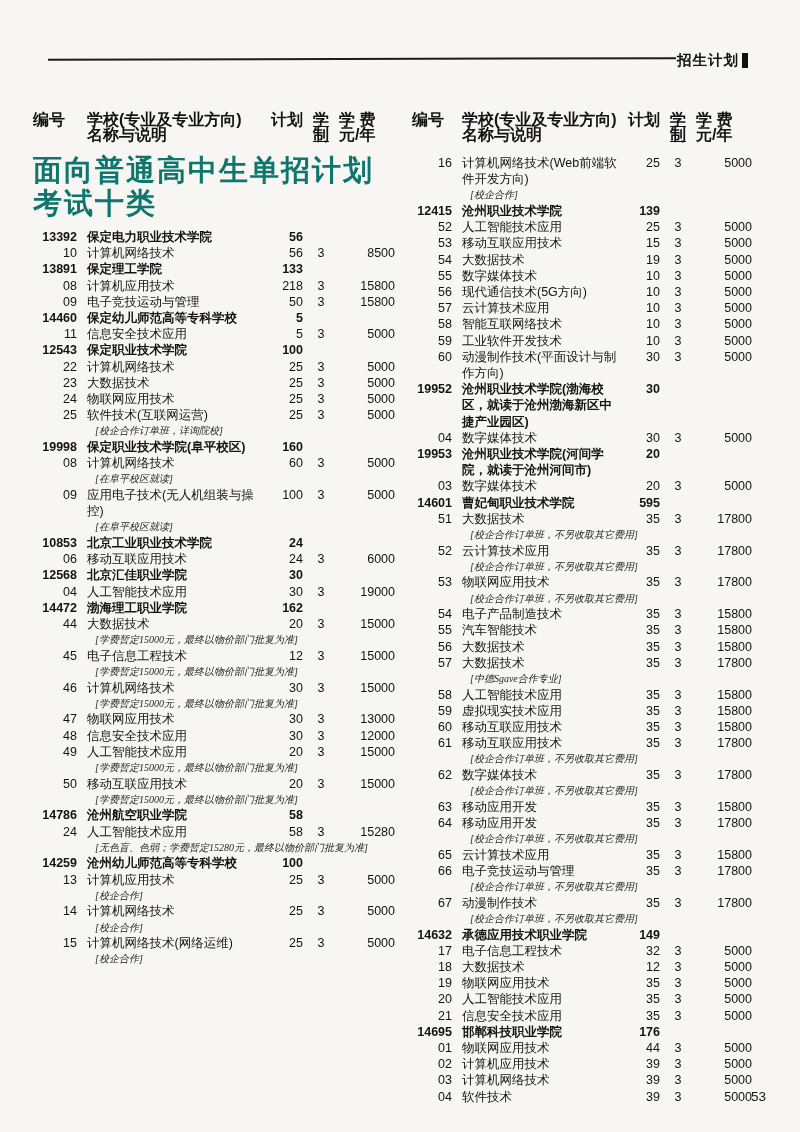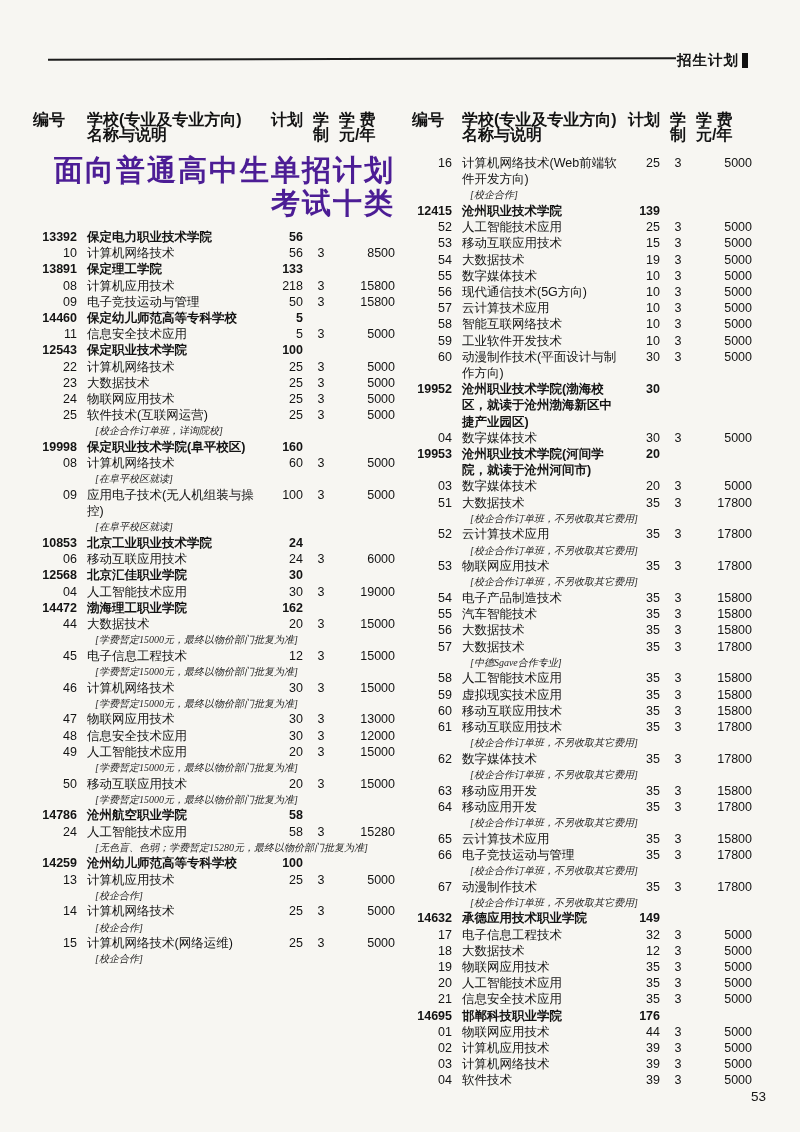--- a/index.html
+++ b/index.html
@@ -24,25 +24,25 @@
   .col-left  { left:33px;  width:362px; }
   .col-right { left:412px; width:340px; }
 
   .thead { display:grid; column-gap:4px; font-size:16px; font-weight:bold; line-height:15px; }
   .col-left  .thead { grid-template-columns:44px 1fr 36px 28px 56px; }
   .col-right .thead { grid-template-columns:40px 1fr 36px 28px 56px; }
   .h-no { text-align:left; }
   .h-school { padding-left:6px; }
   .h-school span, .h-fee span { display:block; }
   .h-plan { text-align:right; }
-  .h-years { text-align:center; }
+  .h-years { text-align:center;text-decoration:underline; }
   .h-fee { text-align:left; }
 
-  .title { text-align:right; font-weight:bold; font-size:29px; line-height:33px;
-           letter-spacing:2px; margin:12px 0 9px 0; color:#4c1d95; }
+  .title { text-align:left; font-weight:bold; font-size:29px; line-height:33px;
+           letter-spacing:2px; margin:12px 0 9px 0; color:#0f766e; }
 
   .rows { }
   .col-right .rows { margin-top:13px; }
 
   .row { display:grid; column-gap:4px; align-items:start;
          font-size:12.5px; line-height:16.2px; }
   .col-left  .row { grid-template-columns:44px 1fr 36px 28px 56px; }
   .col-right .row { grid-template-columns:40px 1fr 36px 28px 56px; }
 
   .row.school { font-weight:bold; }
@@ -474,20 +474,27 @@
         <span class="c-years"></span>
         <span class="c-fee"></span>
       </div>
       <div class="row major">
         <span class="c-no">03</span>
         <span class="c-name">数字媒体技术</span>
         <span class="c-plan">20</span>
         <span class="c-years">3</span>
         <span class="c-fee">5000</span>
       </div>
+      <div class="row school">
+        <span class="c-no">14601</span>
+        <span class="c-name">曹妃甸职业技术学院</span>
+        <span class="c-plan">595</span>
+        <span class="c-years"></span>
+        <span class="c-fee"></span>
+      </div>
       <div class="row major">
         <span class="c-no">51</span>
         <span class="c-name">大数据技术</span>
         <span class="c-plan">35</span>
         <span class="c-years">3</span>
         <span class="c-fee">17800</span>
       </div>
       <div class="row note">
         <span class="c-note">[校企合作订单班，不另收取其它费用]</span>
       </div>

